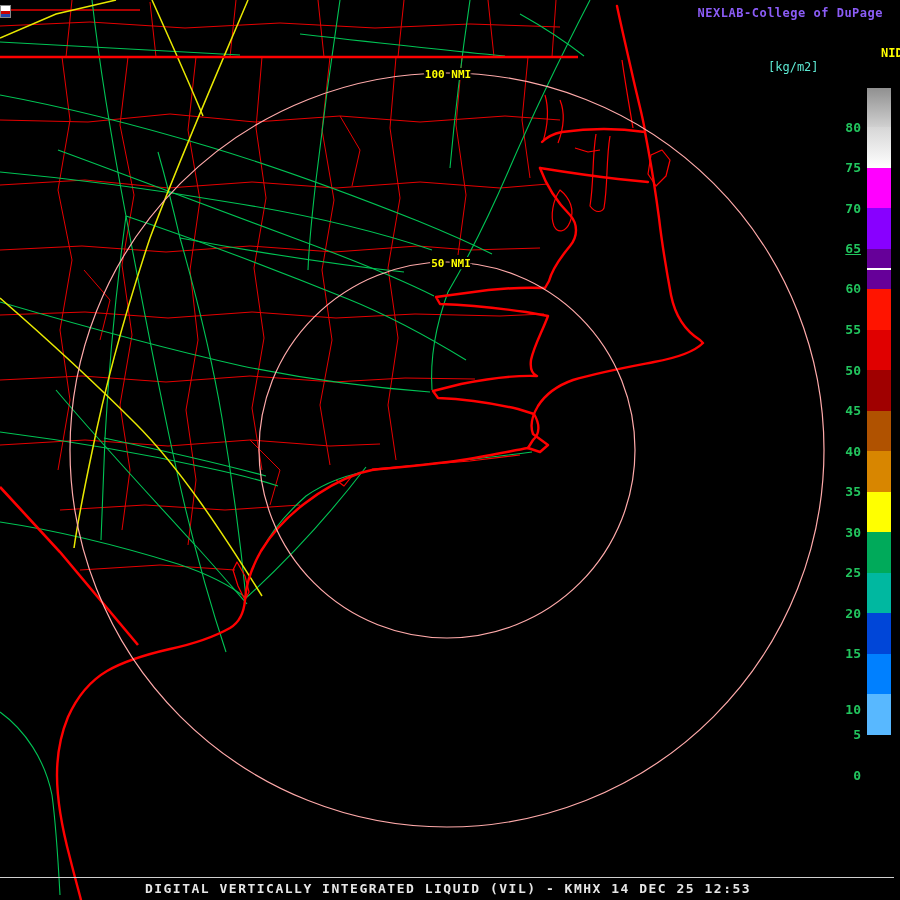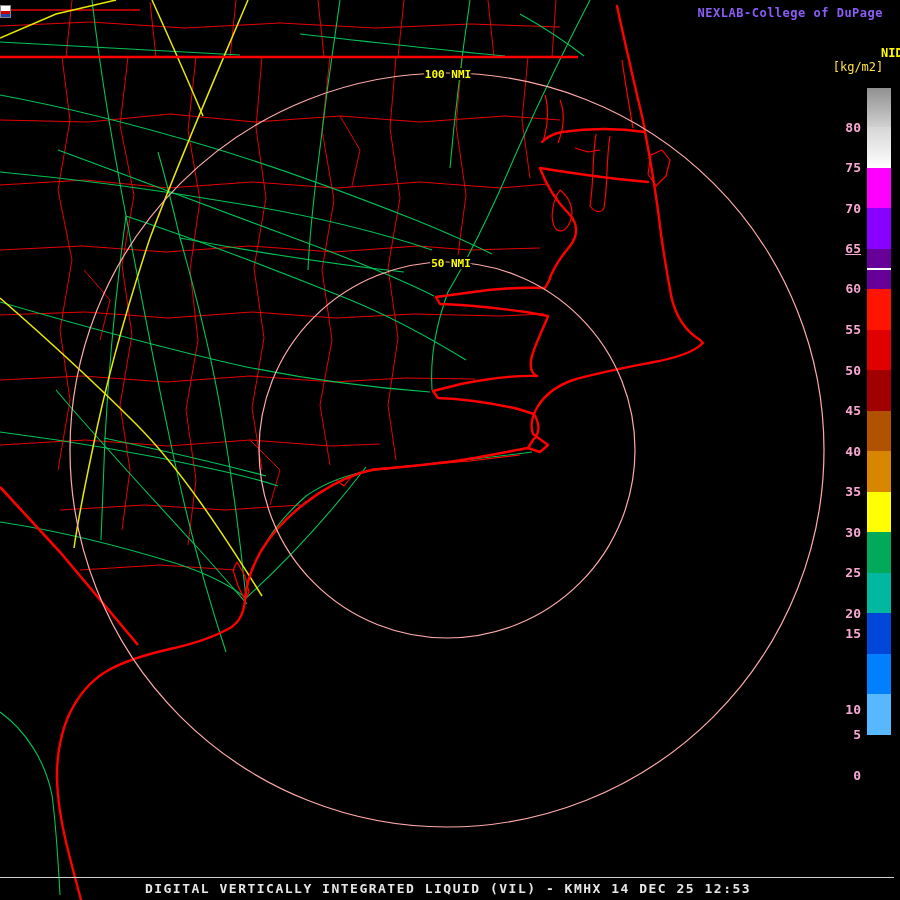--- a/index.html
+++ b/index.html
@@ -17,24 +17,24 @@
   .ring{stroke:var(--ring,#ffaaaa);stroke-width:1.2;fill:none;}
   .maplabel{fill:var(--lbl,#ffff00);font:bold 11px "DejaVu Sans Mono",monospace;
     paint-order:stroke;stroke:#000;stroke-width:4px;text-anchor:middle;}
   .brand{
     position:absolute;top:6px;right:17px;color:#8b5cf6;
     font:bold 12px "DejaVu Sans Mono",monospace;letter-spacing:0.5px;
   }
   .brand-logo{position:absolute;top:5px;right:3px;width:11px;height:13px;}
   .legend-title{position:absolute;left:824px;width:86px;text-align:right;top:46px;
     color:#ffff00;font:bold 12px "DejaVu Sans Mono",monospace;}
-  .legend-units{position:absolute;left:815px;width:86px;text-align:center;top:60px;
-    color:#fde047;font:12px "DejaVu Sans Mono",monospace;}
+  .legend-units{position:absolute;left:768px;width:86px;text-align:left;top:60px;
+    color:#5eead4;font:12px "DejaVu Sans Mono",monospace;}
   .tick{position:absolute;left:819px;width:42px;text-align:right;
-    color:#f9a8d4;font:bold 13px "DejaVu Sans Mono",monospace;}
+    color:#22c55e;font:bold 13px "DejaVu Sans Mono",monospace;}
   .seg{position:absolute;left:867px;width:24px;}
   .seg-marker{position:absolute;left:0;top:48%;width:100%;height:2px;background:#ffffff;}
   .footer-line{position:absolute;left:0;top:877px;width:894px;height:1px;background:#d0d0d0;}
   .caption{position:absolute;left:0;top:881px;width:896px;text-align:center;
     color:#e6e6e6;font:bold 13px "DejaVu Sans Mono",monospace;letter-spacing:1.5px;}
 </style>
 </head>
 <body>
 
 <div class="stage">
@@ -199,21 +199,21 @@
       <div class="tick" style="top: 241px; text-decoration: underline;">65</div>
       <div class="tick" style="top: 281.5px; font-family: Liberation Mono, monospace;">60</div>
       <div class="tick" style="top: 322px;">55</div>
       <div class="tick" style="top: 362.5px;">50</div>
       <div class="tick" style="top: 403px;">45</div>
       <div class="tick" style="top: 443.5px;">40</div>
       <div class="tick" style="top: 484px;">35</div>
       <div class="tick" style="top: 524.5px;">30</div>
       <div class="tick" style="top: 565px;">25</div>
       <div class="tick" style="top: 605.5px;">20</div>
-      <div class="tick" style="top: 626px;">15</div>
+      <div class="tick" style="top: 646px;">15</div>
       <div class="tick" style="top: 702px;">10</div>
       <div class="tick" style="top: 727px;">5</div>
       <div class="tick" style="top: 767.5px;">0</div>
     </div>
 
   <div class="footer-line"></div>
   <div class="caption">DIGITAL VERTICALLY INTEGRATED LIQUID (VIL) - KMHX 14 DEC 25 12:53</div>
 </div>
 
 </body></html>

